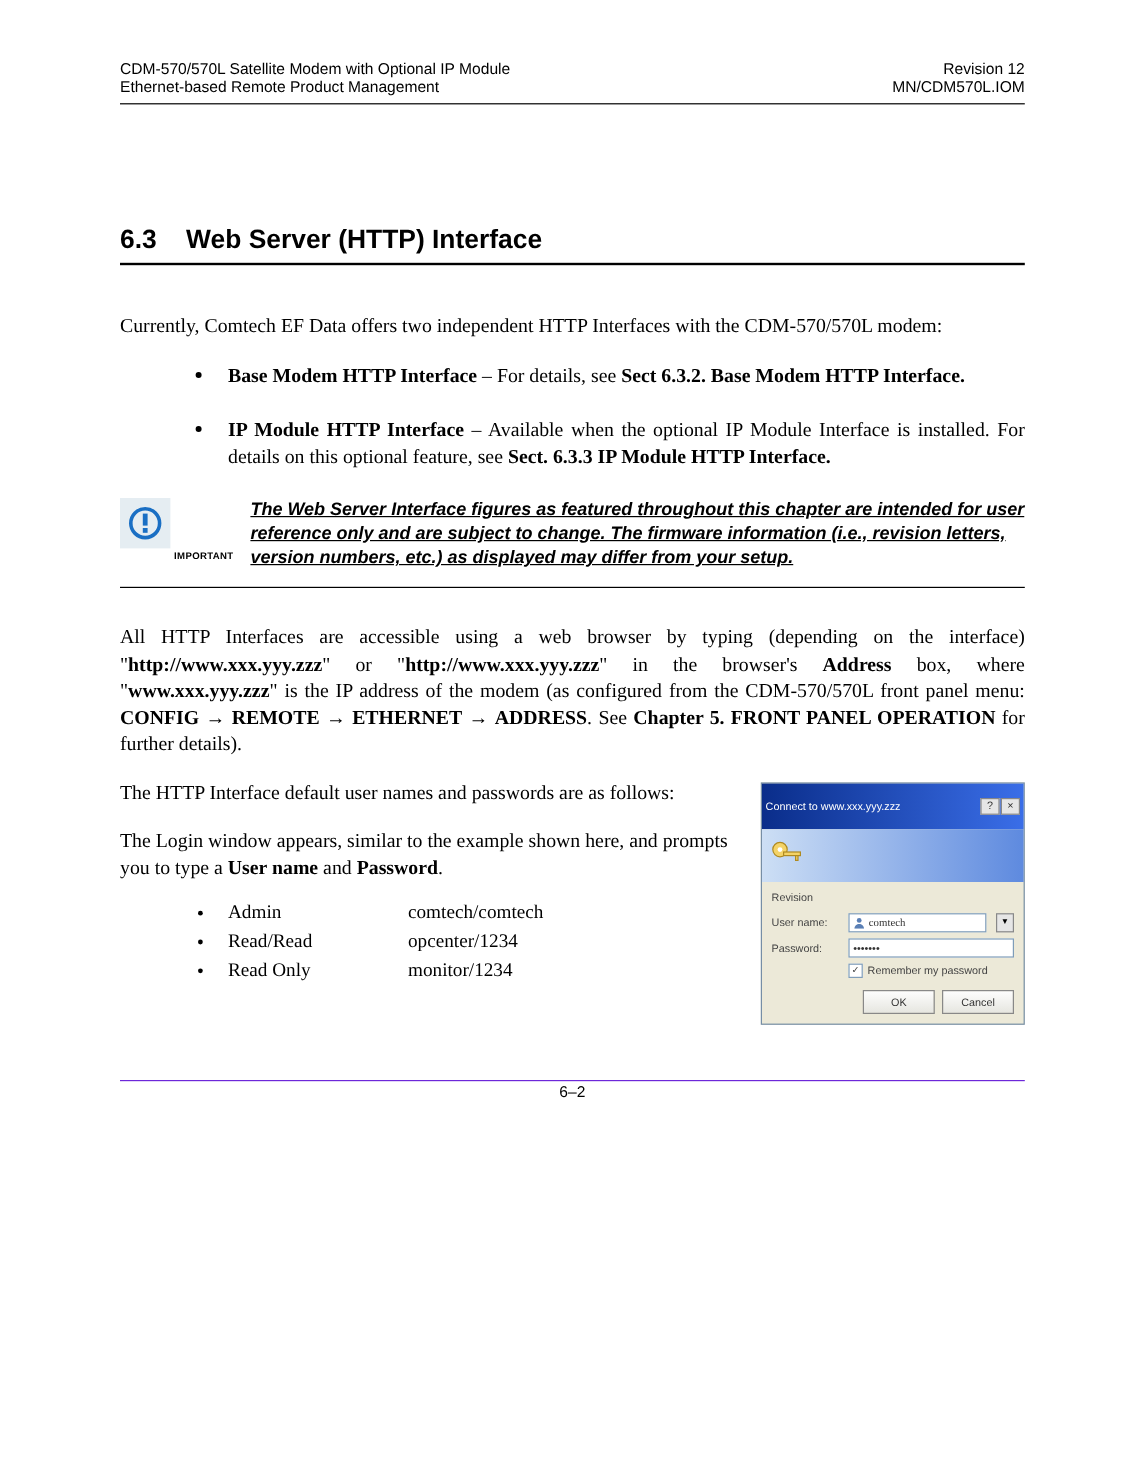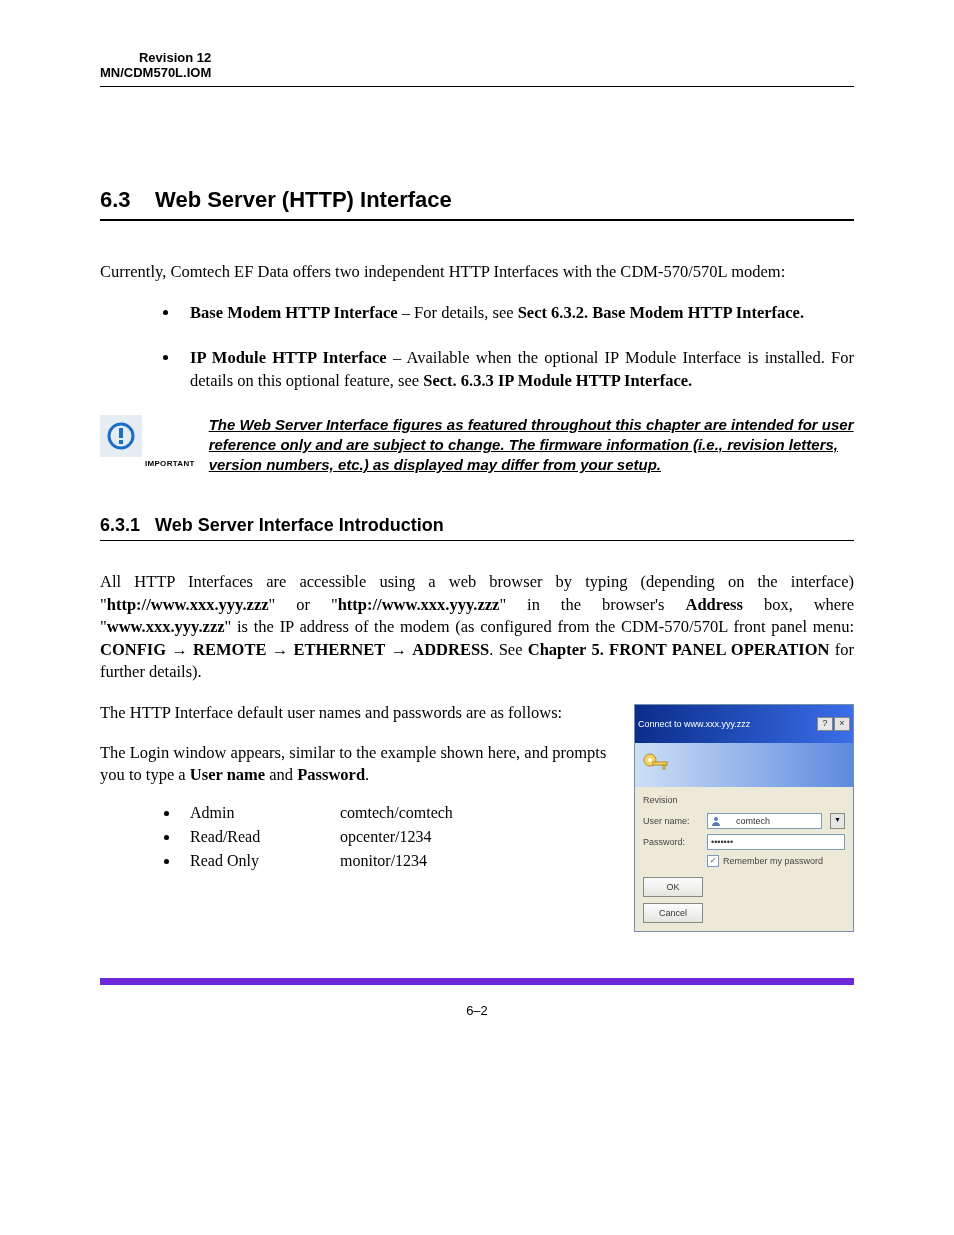--- a/index.html
+++ b/index.html
@@ -12,21 +12,21 @@
   .page {
     padding: 50px 100px 40px 100px;
     box-sizing: border-box;
   }
   .doc-header {
     display: flex;
     justify-content: space-between;
     font-family: Arial, Helvetica, sans-serif;
     font-size: 13px;
   }
-  .doc-header .right { text-align: right; font-weight: bold; }
+  .doc-header .right { text-align: right; }
   .rule {
     border: 0;
     border-top: 1px solid #000;
     margin: 6px 0 0 0;
   }
   h2.section-number {
     font-family: Arial, Helvetica, sans-serif;
     font-weight: bold;
     font-size: 22px;
     margin: 100px 0 6px 0;
@@ -158,21 +158,21 @@
     background: #fff;
     height: 14px;
     font-size: 9px;
     padding: 0 3px;
     display: flex;
     align-items: center;
     justify-content: space-between;
     color:#333;
   }
   .login-input .user-icon{
-    display:inline-flex; align-items:flex-start; gap:15px;
+    display:inline-flex; align-items:flex-start; gap:3px;font-family:Liberation Serif, serif;
   }
   .drop-btn {
     width: 13px; height: 14px;
     background: #e6e6e6;
     border: 1px solid #888;
     font-size: 8px;
     text-align: center;
     line-height: 12px;
     margin-left: 2px;
   }
@@ -188,21 +188,20 @@
     border: 1px solid #7f9db9;
     background: #fff;
     display: inline-flex;
     align-items:center; justify-content:center;
     font-size:8px; line-height:8px;
   }
   .login-actions {
     display: flex;
     justify-content: flex-end;
     gap: 6px;
-    flex-direction: column;
   }
   .win-btn {
     width: 58px;
     height: 18px;
     border: 1px solid #888;
     background: linear-gradient(#fdfdfd,#e6e6e0);
     font-size: 9px;
     display: flex;
     align-items: center;
     justify-content: center;
@@ -210,30 +209,34 @@
   }
   .arrow {
     font-family: Arial;
     font-weight: bold;
   }
   .footer {
     text-align: center;
     font-family: Arial, Helvetica, sans-serif;
     font-size: 13px;
     margin-top: 46px;
-    border-top: 7px solid #6d28d9;
-    padding-top: 18px;
+    border-top: 1px solid #6d28d9;
+    padding-top: 1px;
   }
 </style>
 </head>
 <body>
 
 <div class="page">
 
   <div class="doc-header">
+    <div>
+      <div>CDM-570/570L Satellite Modem with Optional IP Module</div>
+      <div>Ethernet-based Remote Product Management</div>
+    </div>
     <div class="right">
       <div>Revision 12</div>
       <div>MN/CDM570L.IOM</div>
     </div>
   </div>
   <hr class="rule">
 
   <h2 class="section-number">
     <span>6.3</span>&nbsp;&nbsp;&nbsp;
     <span>Web Server (HTTP) Interface</span>
@@ -258,24 +261,20 @@
             <circle cx="15" cy="15" r="12" fill="none" stroke="#1a6fc4" stroke-width="3"></circle>
             <rect x="13" y="7" width="4" height="10" fill="#1a6fc4"></rect>
             <rect x="13" y="19" width="4" height="4" fill="#1a6fc4"></rect>
           </svg>
       </div>
       <div style="font-family:Arial;font-size:8px;font-weight:bold;text-align:center;letter-spacing:0.3px;margin-top:2px;padding-left:45px;">IMPORTANT</div>
     </div>
     <div class="important-text">The Web Server Interface figures as featured throughout this chapter are intended for user reference only and are subject to change. The firmware information (i.e., revision letters, version numbers, etc.) as displayed may differ from your setup.</div>
   </div>
 
-  <h3 class="subsection">
-    <span>6.3.1</span>&nbsp;&nbsp;
-    <span>Web Server Interface Introduction</span>
-  </h3>
   <hr class="sub-rule">
 
   <p class="body">
     <span>All HTTP Interfaces are accessible using a web browser by typing (depending on the interface) "</span><b>http://www.xxx.yyy.zzz</b><span>" or "</span><b>http://www.xxx.yyy.zzz</b><span>" in the browser's </span><b>Address</b><span> box, where "</span><b>www.xxx.yyy.zzz</b><span>" is the IP address of the modem (as configured from the CDM-570/570L front panel menu: </span><b>CONFIG</b> <span class="arrow">→</span> <b>REMOTE</b> <span class="arrow">→</span> <b>ETHERNET</b> <span class="arrow">→</span> <b>ADDRESS</b><span>. See </span><b>Chapter 5. FRONT PANEL OPERATION</b><span> for further details).</span>
   </p>
 
   <div class="two-col">
     <div class="left">
       <p class="body" style="text-align:left;">The HTTP Interface default user names and passwords are as follows:</p>
       <p class="body" style="text-align:left;">

